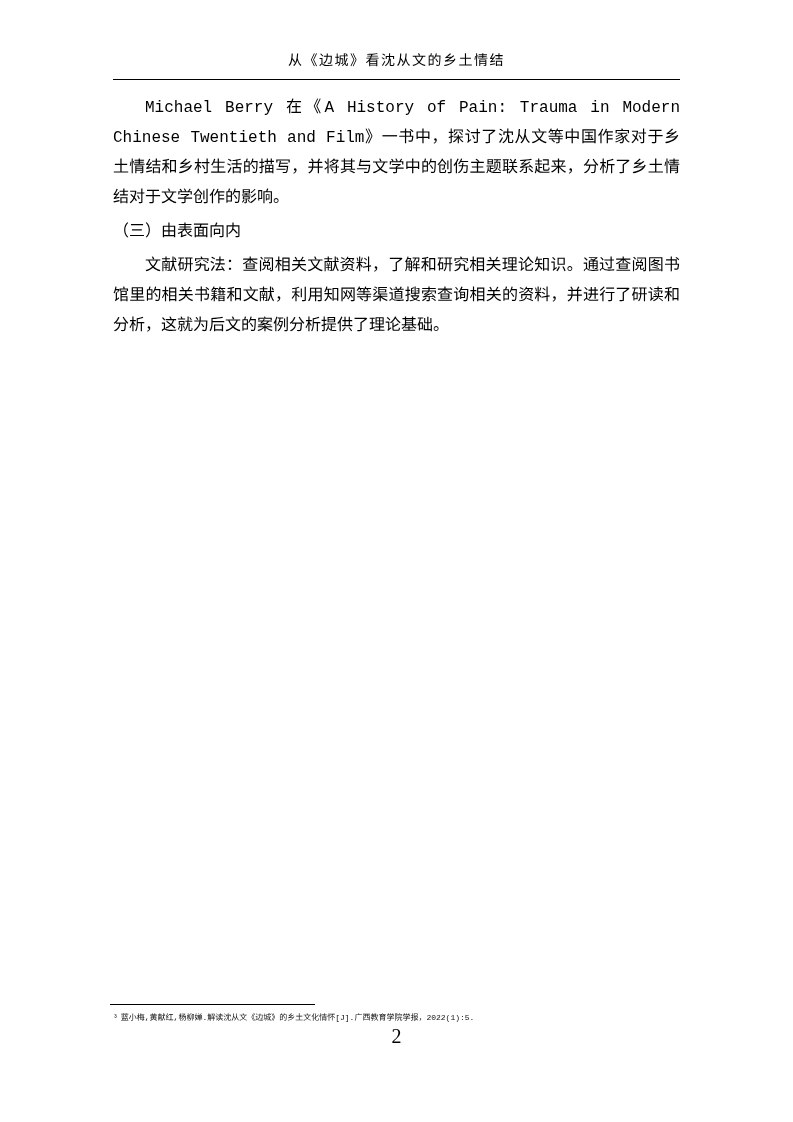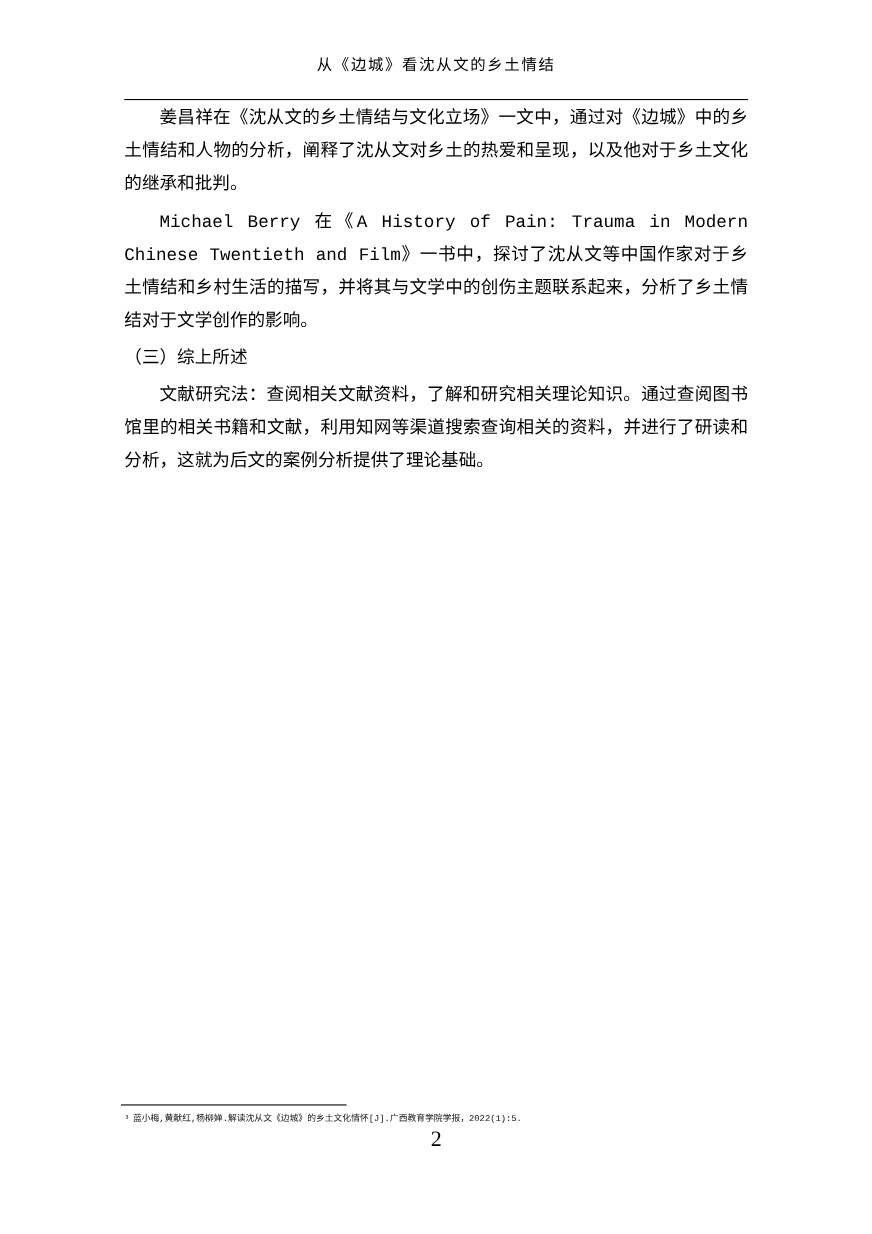--- a/index.html
+++ b/index.html
@@ -19,21 +19,21 @@
   }
   .page-header {
     position: absolute;
     left: 113px;
     top: 53px;
     width: 567px;
     text-align: center;
     font-size: 14px;
     letter-spacing: 1.5px;
     line-height: 16px;
-    padding-bottom: 21px;
+    padding-bottom: 10px;
     border-bottom: 1px solid #000000;
   }
   .content {
     position: absolute;
     left: 113px;
     top: 93px;
     width: 567px;
     font-size: 16px;
     line-height: 30px;
     text-align: justify;
@@ -80,23 +80,22 @@
 </head>
 <body>
 
 <div class="page">
 
   <div class="page-header">
     <span>从《边城》看沈从文的乡土情结</span>
   </div>
 
   <div class="content">
-    <p>姜昌祥在《沈从文的乡土情结与文化立场》一文中，通过对《边城》中的乡土情结和人物的分析，阐释了沈从文对乡土的热爱和呈现，以及他对于乡土文化的继承和批判。</p>
     <p>Michael Berry 在《A History of Pain: Trauma in Modern Chinese Twentieth and Film》一书中，探讨了沈从文等中国作家对于乡土情结和乡村生活的描写，并将其与文学中的创伤主题联系起来，分析了乡土情结对于文学创作的影响。</p>
-    <p class="section-heading">（三）综上所述</p>
+    <p class="section-heading">（三）由表面向内</p>
     <p>文献研究法：查阅相关文献资料，了解和研究相关理论知识。通过查阅图书馆里的相关书籍和文献，利用知网等渠道搜索查询相关的资料，并进行了研读和分析，这就为后文的案例分析提供了理论基础。</p>
   </div>
 
   <div class="footnote-sep"></div>
 
   <div class="footnote">
     <span class="marker">³</span><span>蓝小梅,黄献红,杨柳婵.解读沈从文《边城》的乡土文化情怀[J].广西教育学院学报，2022(1):5.</span>
   </div>
 
   <div class="page-num">

